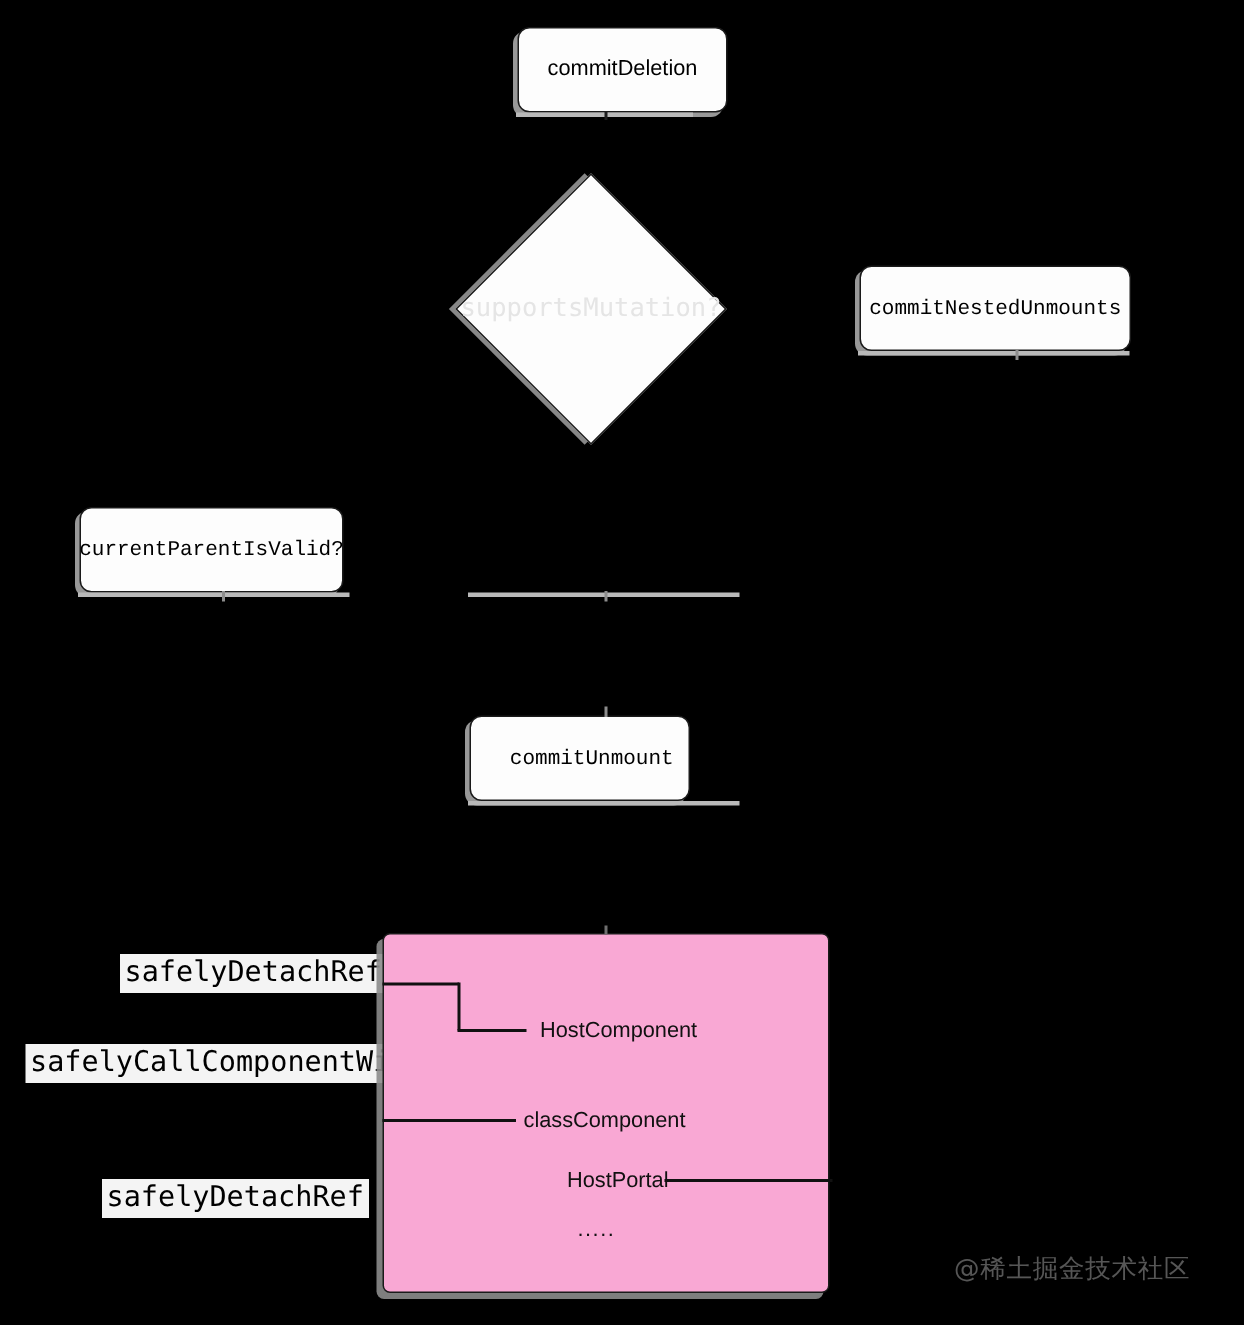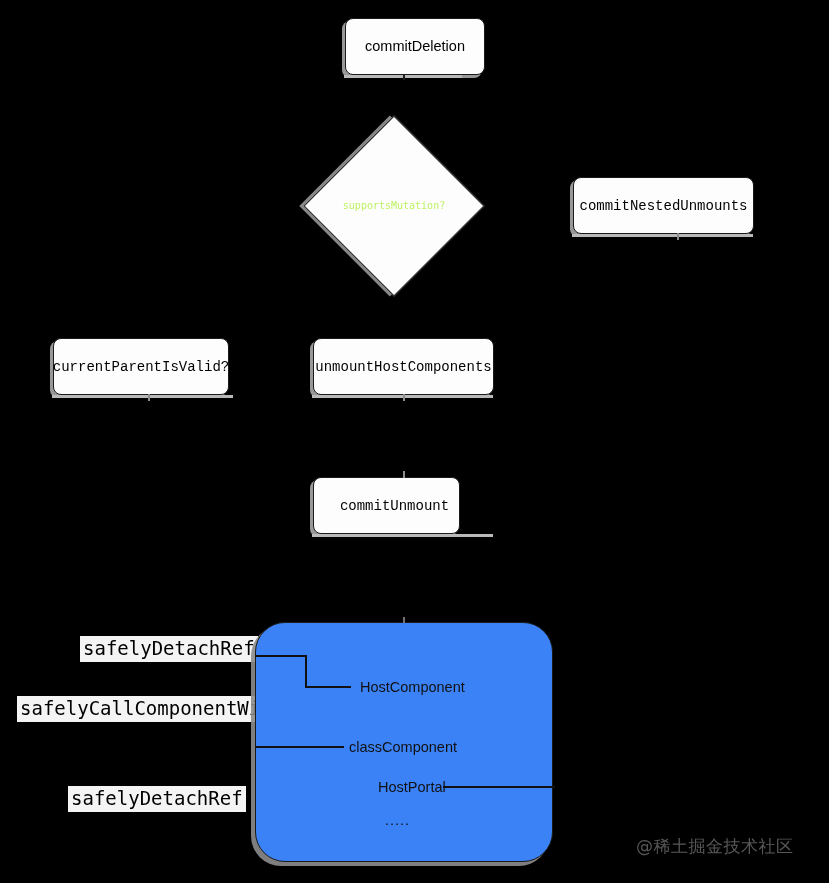--- a/index.html
+++ b/index.html
@@ -40,46 +40,46 @@
     background:#fdfdfd;
     border:1px solid #1a1a1a;
     box-sizing:border-box;
     transform:rotate(45deg);
     box-shadow:-3px 3px 0 0 rgba(150,150,150,0.9);
   }
   .diamond-label{
     position:absolute;left:50%;top:50%;
     transform:translate(-50%,-50%);
     font-family:"DejaVu Sans Mono", monospace;
-    font-size:10px;
+    font-size:17px;
     white-space:nowrap;
-    color:#bef264;
+    color:#e5e5e5;
     z-index:3;
     line-height:1;
     text-align:center;
   }
 
   
   .textlabel{
     position:absolute;
     background:#f4f4f4;
     color:#000;
     font-family:"DejaVu Sans Mono", monospace;
     font-size:19px;
     white-space:nowrap;
     padding:2px 3px;
     line-height:1.15;
   }
 
   
   .container-box{
     position:absolute;
-    background:#3b82f6;
+    background:#f9a8d4;
     border:1px solid #1a1a1a;
-    border-radius:30px;
+    border-radius:5px;
     box-sizing:border-box;
     box-shadow:-4px 4px 0 0 rgba(140,140,140,0.9);
   }
   .inner-label{
     position:absolute;
     font-family:"Liberation Sans", sans-serif;
     font-size:14.5px;
     color:#111;
     white-space:nowrap;
     line-height:1;
@@ -133,23 +133,20 @@
   </div>
   <div class="shadow-strip" style="left:572px;top:234px;width:181px;"></div>
   <div class="stub-v" style="left:677px;top:233px;height:7px;background:#8d8d8d;"></div>
 
   <div class="node rounded" style="left:53px;top:338px;width:176px;height:57px;">
     <span class="label">currentParentIsValid?</span>
   </div>
   <div class="shadow-strip" style="left:52px;top:395px;width:181px;"></div>
   <div class="stub-v" style="left:148px;top:394px;height:7px;background:#8d8d8d;"></div>
 
-  <div class="node rounded" style="left:313px;top:338px;width:181px;height:57px;">
-    <span class="label">unmountHostComponents</span>
-  </div>
   <div class="shadow-strip" style="left:312px;top:395px;width:181px;"></div>
   <div class="stub-v" style="left:403px;top:394px;height:7px;background:#8d8d8d;"></div>
 
   <div class="node rounded" style="left:313px;top:477px;width:147px;height:57px;padding-left:16px;">
     <span class="label">commitUnmount</span>
   </div>
   <div class="shadow-strip" style="left:312px;top:534px;width:181px;"></div>
   <div class="stub-v" style="left:403px;top:471px;height:7px;background:#8d8d8d;"></div>
 
   <div class="textlabel" style="left:80px;top:636px;">

